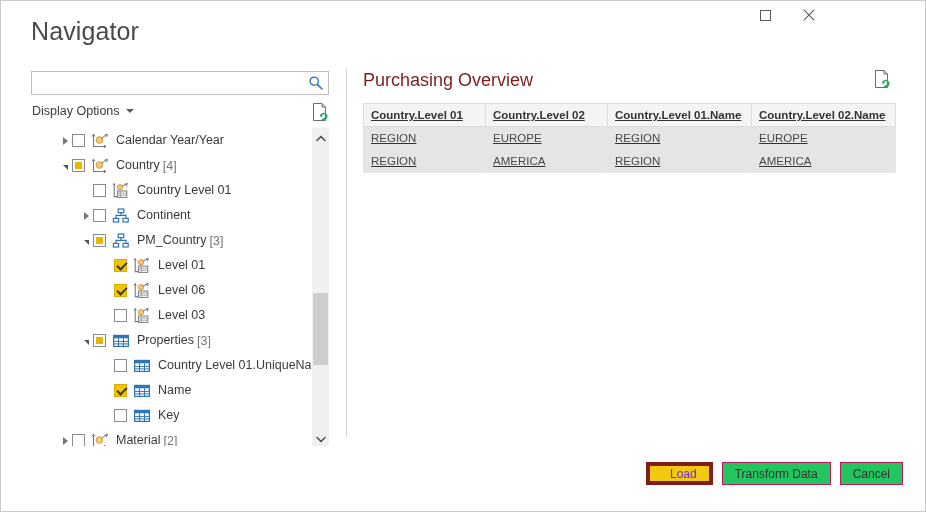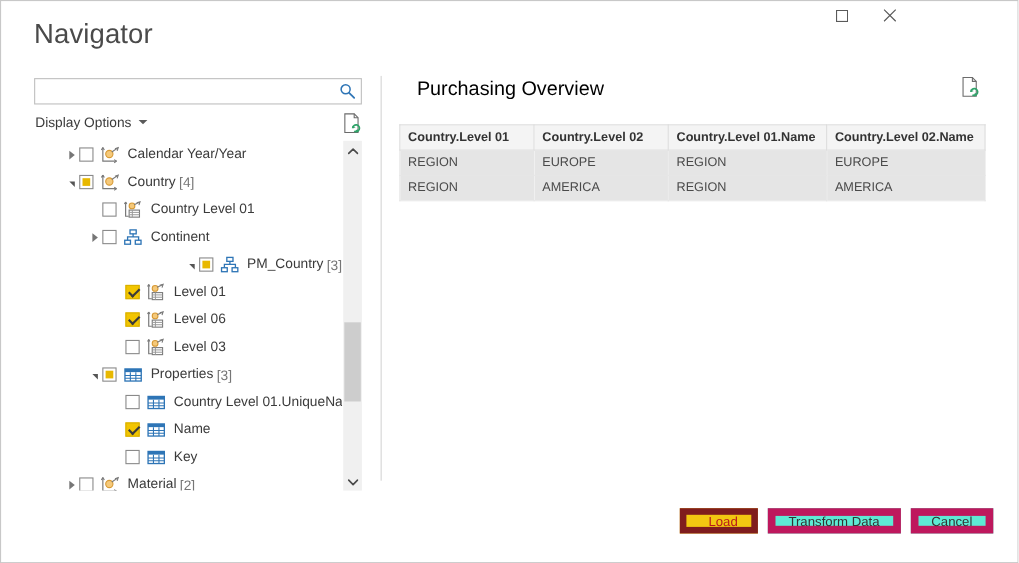--- a/index.html
+++ b/index.html
@@ -271,40 +271,41 @@
     left: 362px;
     top: 70px;
     width: 534px;
   }
   .preview-header {
     position: relative;
     height: 32px;
   }
   .preview-title {
     position: absolute;
-    left: 16px;
+    left: 0;
     top: 0;
     font-size: 18px;
     font-weight: 400;
-    color: #000000;
+    color: #7f1d1d;
     line-height: 1;
   }
   .preview-refresh {
     position: absolute;
     right: 6px;
     top: -2px;
     width: 18px;
     height: 20px;
     cursor: default;
   }
   table.preview {
     border-collapse: collapse;
-    margin-top: 10px;
+    margin-top: 0;
     table-layout: fixed;
     width: 532px;
+    text-decoration: underline;
   }
   table.preview th {
     background: #f4f4f4;
     border: 1px solid #dcdcdc;
     font-size: 11.5px;
     font-weight: bold;
     color: #333333;
     text-align: left;
     padding: 5px 6px 5px 7px;
     height: 12px;
@@ -338,33 +339,33 @@
     display: flex;
     gap: 9px;
   }
   .btn {
     height: 23px;
     min-width: 62px;
     padding: 0 12px;
     font-family: "Liberation Sans", sans-serif;
     font-size: 12px;
     color: #333333;
-    background: #5eead4;
-    border: 7px solid #be185d;
+    background: #22c55e;
+    border: 1px solid #be185d;
     box-sizing: border-box;
     cursor: default;
     display: flex;
     align-items: center;
     justify-content: center;
     white-space: nowrap;
   }
   .btn.primary {
     background: #f2c811;
-    border: 6px solid #7f1d1d;
-    color: #b91c1c;
+    border: 4px solid #7f1d1d;
+    color: #6d28d9;
     min-width: 66px;
     padding-left: 20px;
   }
 </style>
 </head>
 <body>
 
 <div id="window">
 
   <div class="titlebar">
@@ -475,21 +476,21 @@
             <span class="node-icon">
               <svg width="18" height="18" viewBox="0 0 18 18">
                 <rect x="6.2" y="2.0" width="5.6" height="3.6" fill="#ffffff" stroke="#2e75b6" stroke-width="1.2"></rect>
                 <rect x="1.4" y="11.4" width="5.2" height="3.6" fill="#ffffff" stroke="#2e75b6" stroke-width="1.2"></rect>
                 <rect x="11.0" y="11.4" width="5.2" height="3.6" fill="#ffffff" stroke="#2e75b6" stroke-width="1.2"></rect>
                 <path d="M9 5.6 V8.4 M4 11.4 V8.4 H14 V11.4" fill="none" stroke="#2e75b6" stroke-width="1.2"></path>
               </svg>
             </span>
             <span class="node-label">Continent</span>
           </div>
-          <div class="tree-row" style="padding-left: 48px; justify-content: flex-end;">
+          <div class="tree-row" style="padding-left: 48px;">
             <span class="expander">
               <span class="arrow-expanded"></span>
             </span>
             <span class="cb partial"></span>
             <span class="node-icon">
               <svg width="18" height="18" viewBox="0 0 18 18">
                 <rect x="6.2" y="2.0" width="5.6" height="3.6" fill="#ffffff" stroke="#2e75b6" stroke-width="1.2"></rect>
                 <rect x="1.4" y="11.4" width="5.2" height="3.6" fill="#ffffff" stroke="#2e75b6" stroke-width="1.2"></rect>
                 <rect x="11.0" y="11.4" width="5.2" height="3.6" fill="#ffffff" stroke="#2e75b6" stroke-width="1.2"></rect>
                 <path d="M9 5.6 V8.4 M4 11.4 V8.4 H14 V11.4" fill="none" stroke="#2e75b6" stroke-width="1.2"></path>

